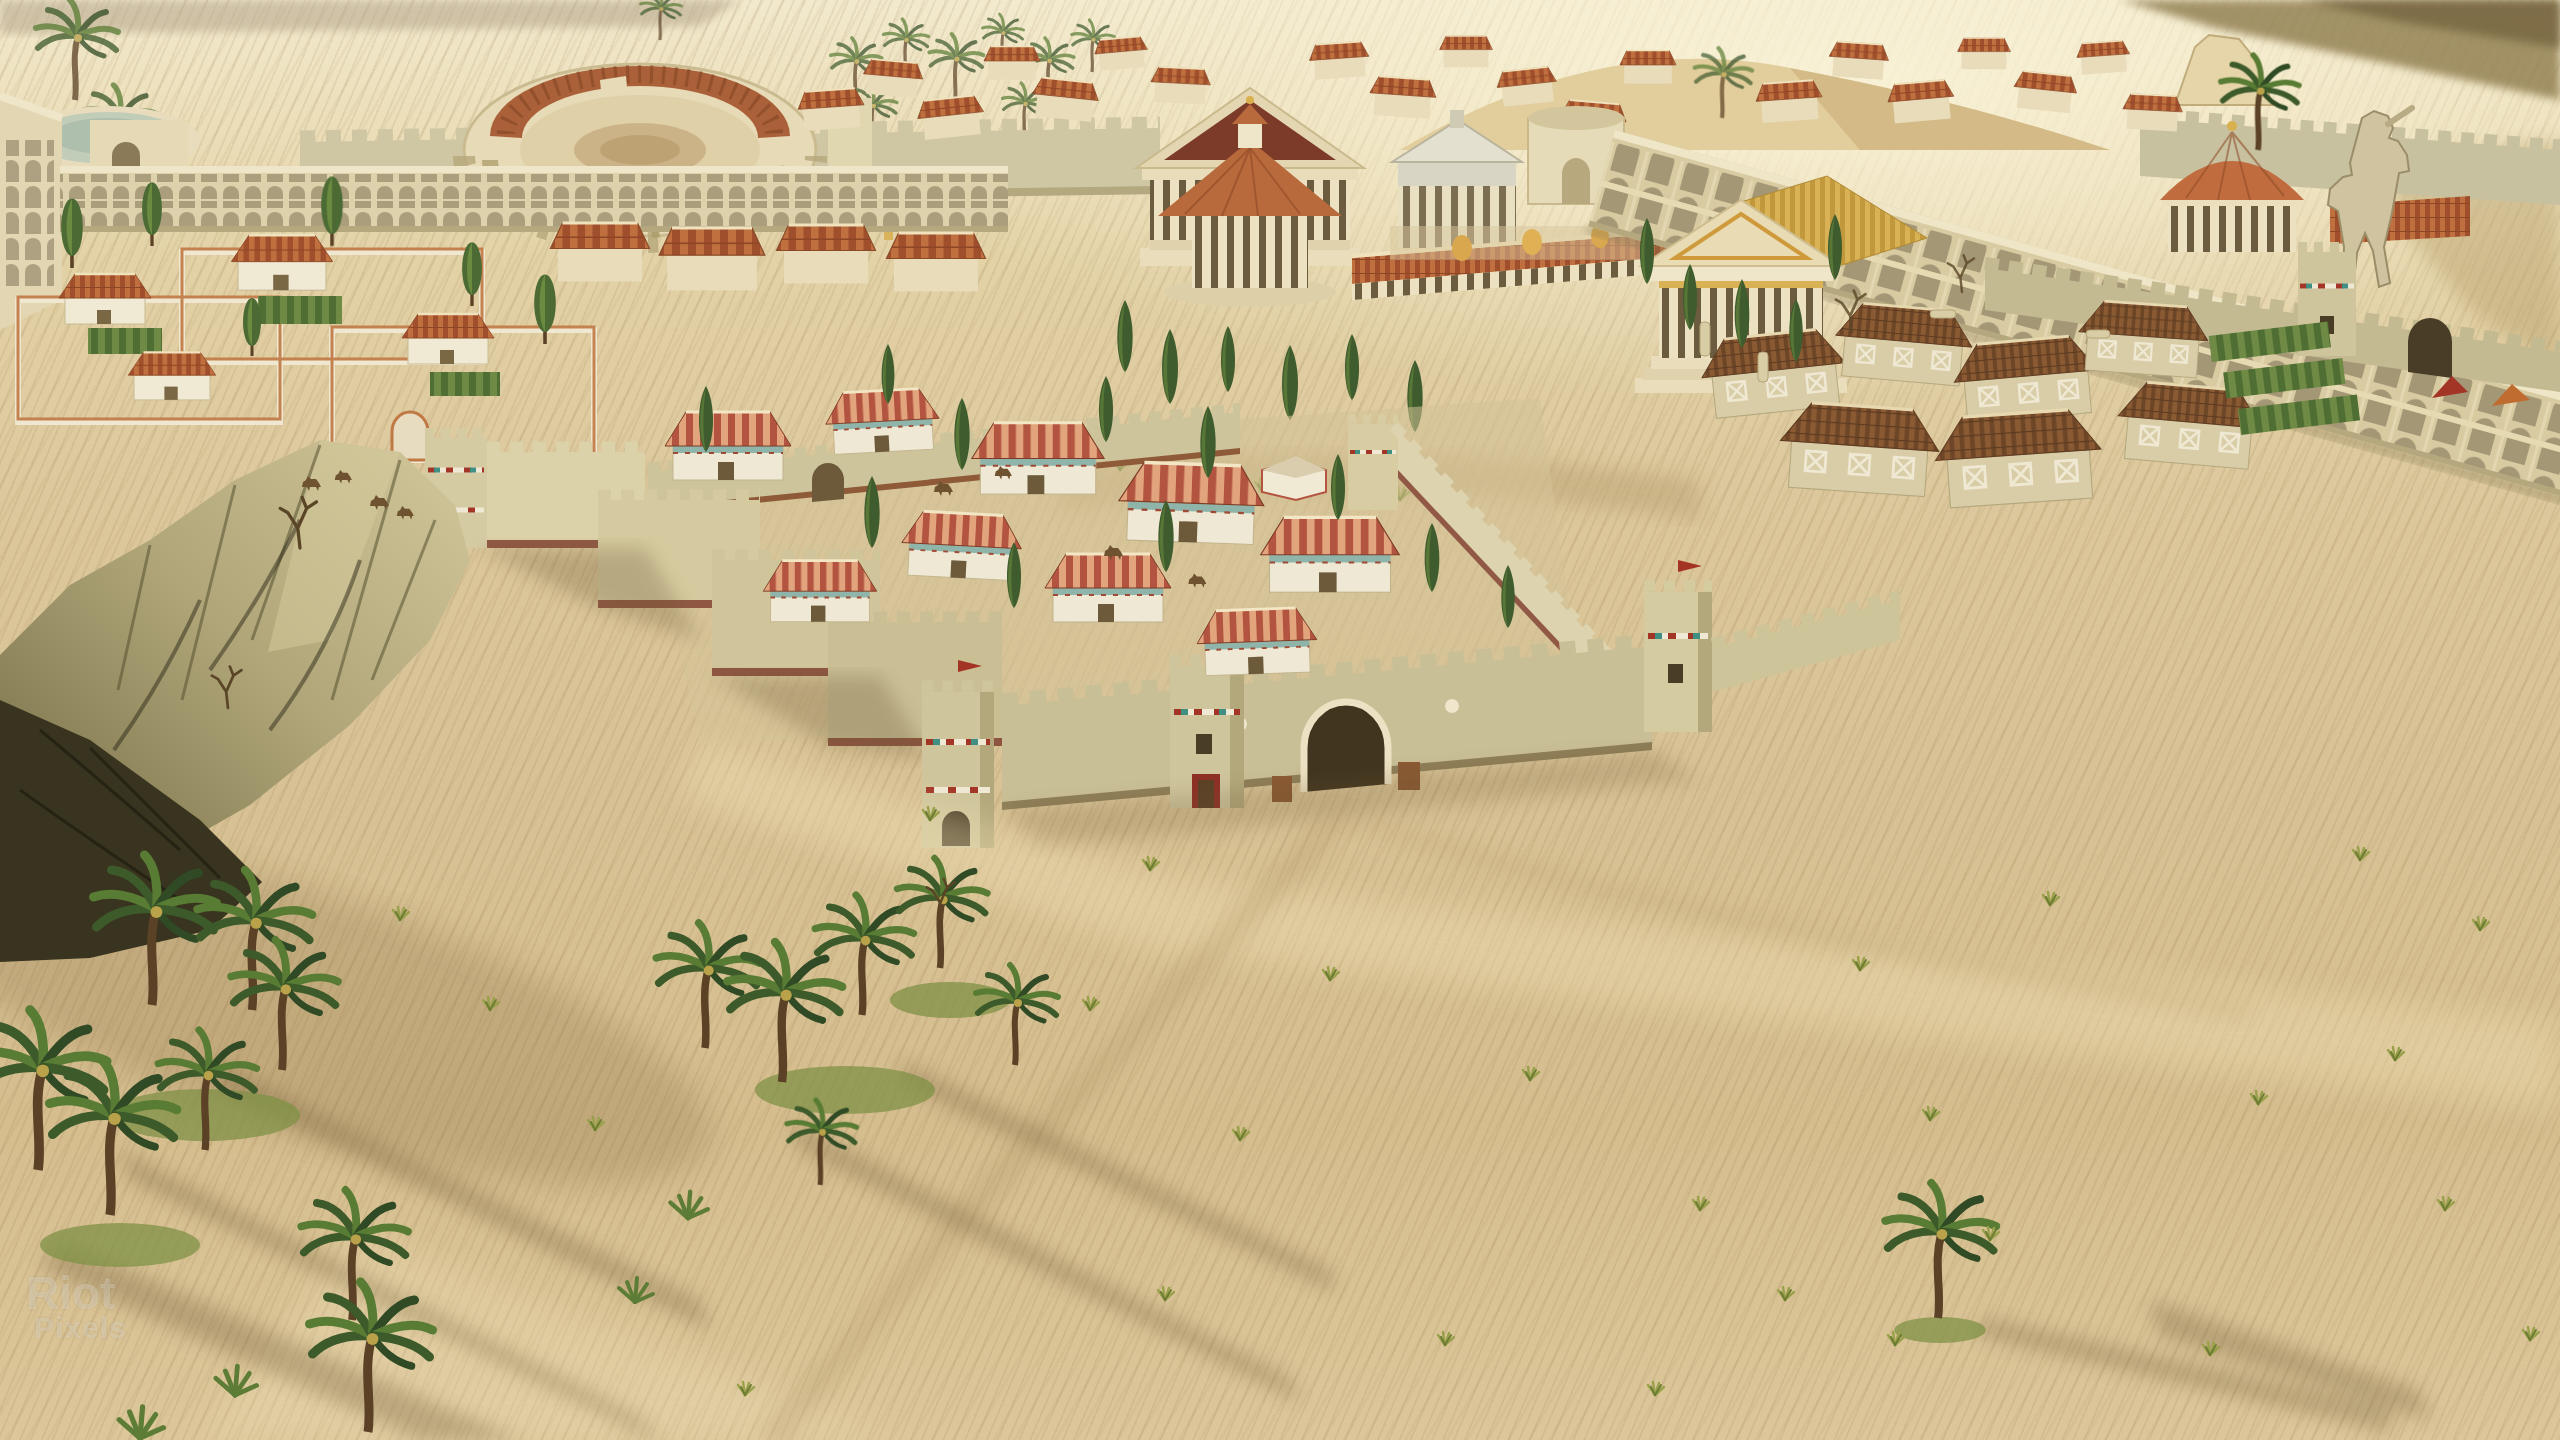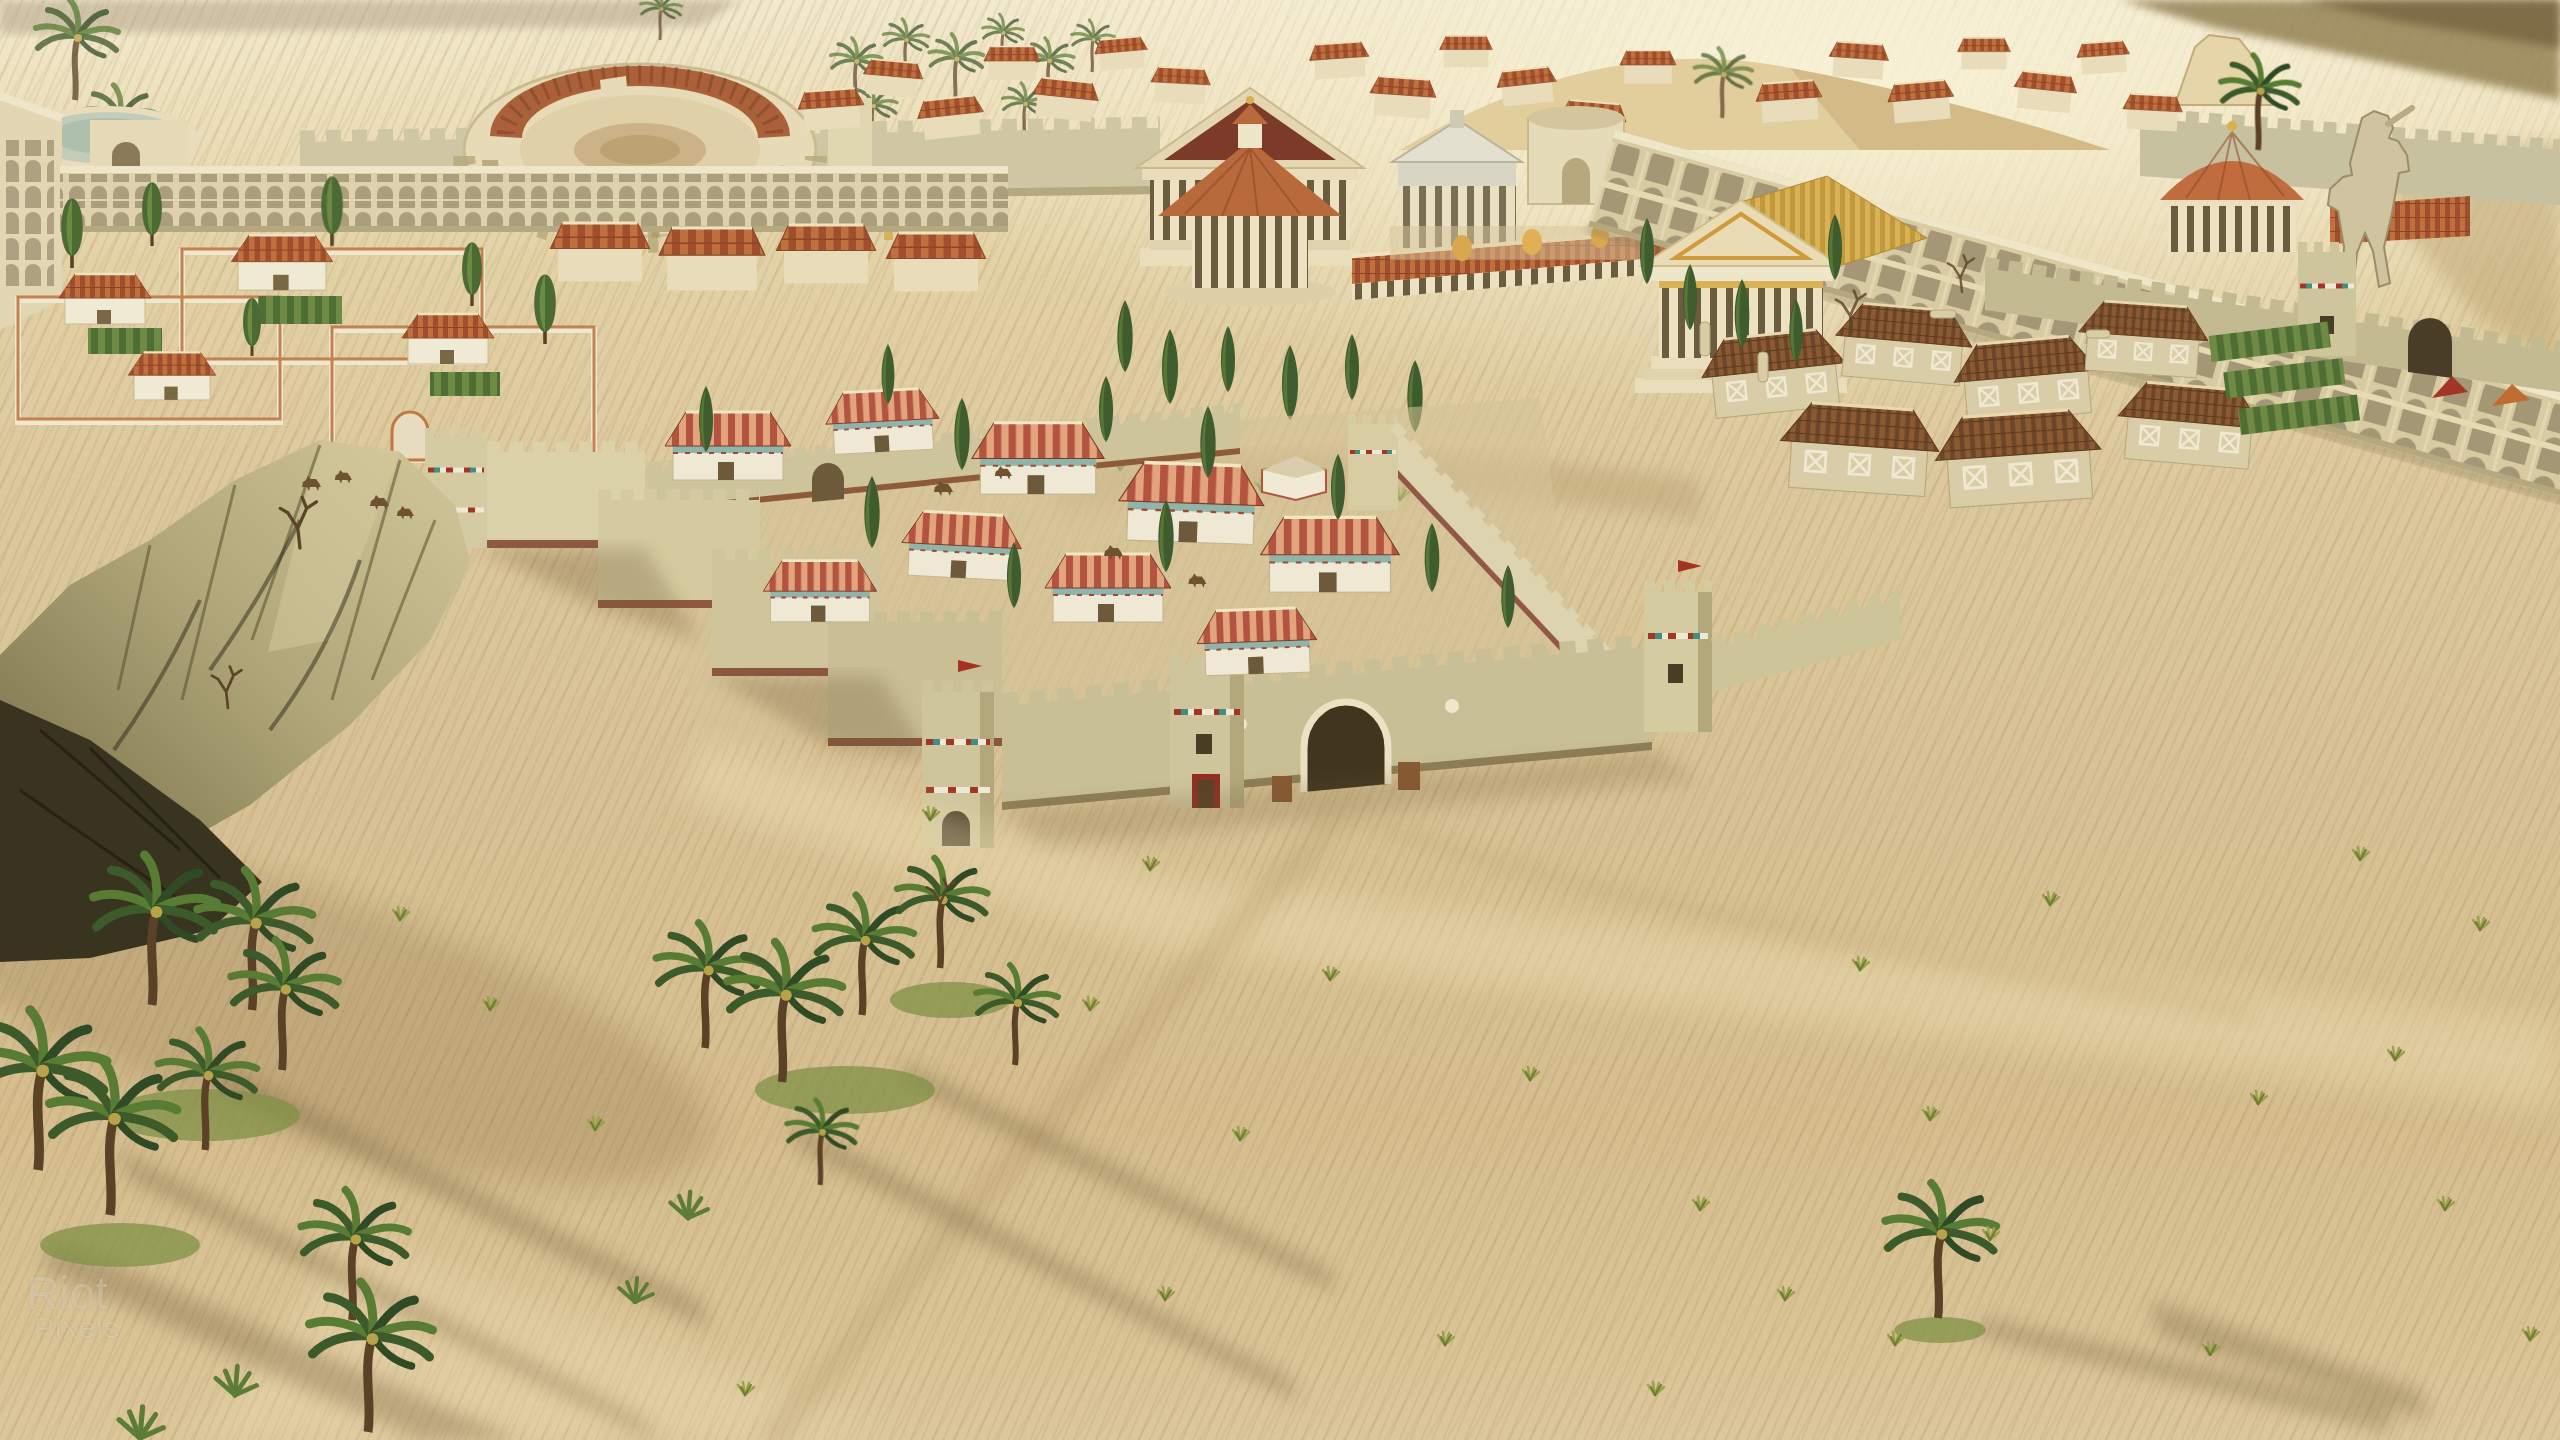--- a/index.html
+++ b/index.html
@@ -8,21 +8,21 @@
     font-family:"DejaVu Sans", sans-serif;
     background:
       radial-gradient(1600px 520px at 72% 6%, rgba(250,243,216,.9), rgba(250,243,216,0) 62%),
       repeating-linear-gradient(113deg, rgba(122,96,56,.10) 0 2px, rgba(0,0,0,0) 2px 10px),
       repeating-linear-gradient(119deg, rgba(148,120,74,.08) 0 3px, rgba(0,0,0,0) 3px 18px),
       linear-gradient(180deg,#f2e9cd 0%,#ecdfba 8%,#e3d2a6 18%,#dcc89c 34%,#d8c295 55%,#d5bd8e 78%,#dcc79a 100%);
   }
   .scene{position:absolute;inset:0;}
   .watermark{
     position:absolute;left:26px;top:1272px;color:rgba(255,255,255,0.28);
-    font-family:"Liberation Sans", sans-serif;font-weight:normal;line-height:.92;
+    font-family:"Liberation Sans", sans-serif;font-weight:bold;line-height:.92;
     text-shadow:0 0 2px rgba(120,100,60,.25);user-select:none;
   }
   .watermark .wm1{font-size:46px;display:block;}
   .watermark .wm2{font-size:30px;display:block;margin-left:8px;letter-spacing:1px;}
 </style>
 </head>
 <body>
 
 <div class="stage">
 <svg class="scene" viewBox="0 0 2560 1440">

